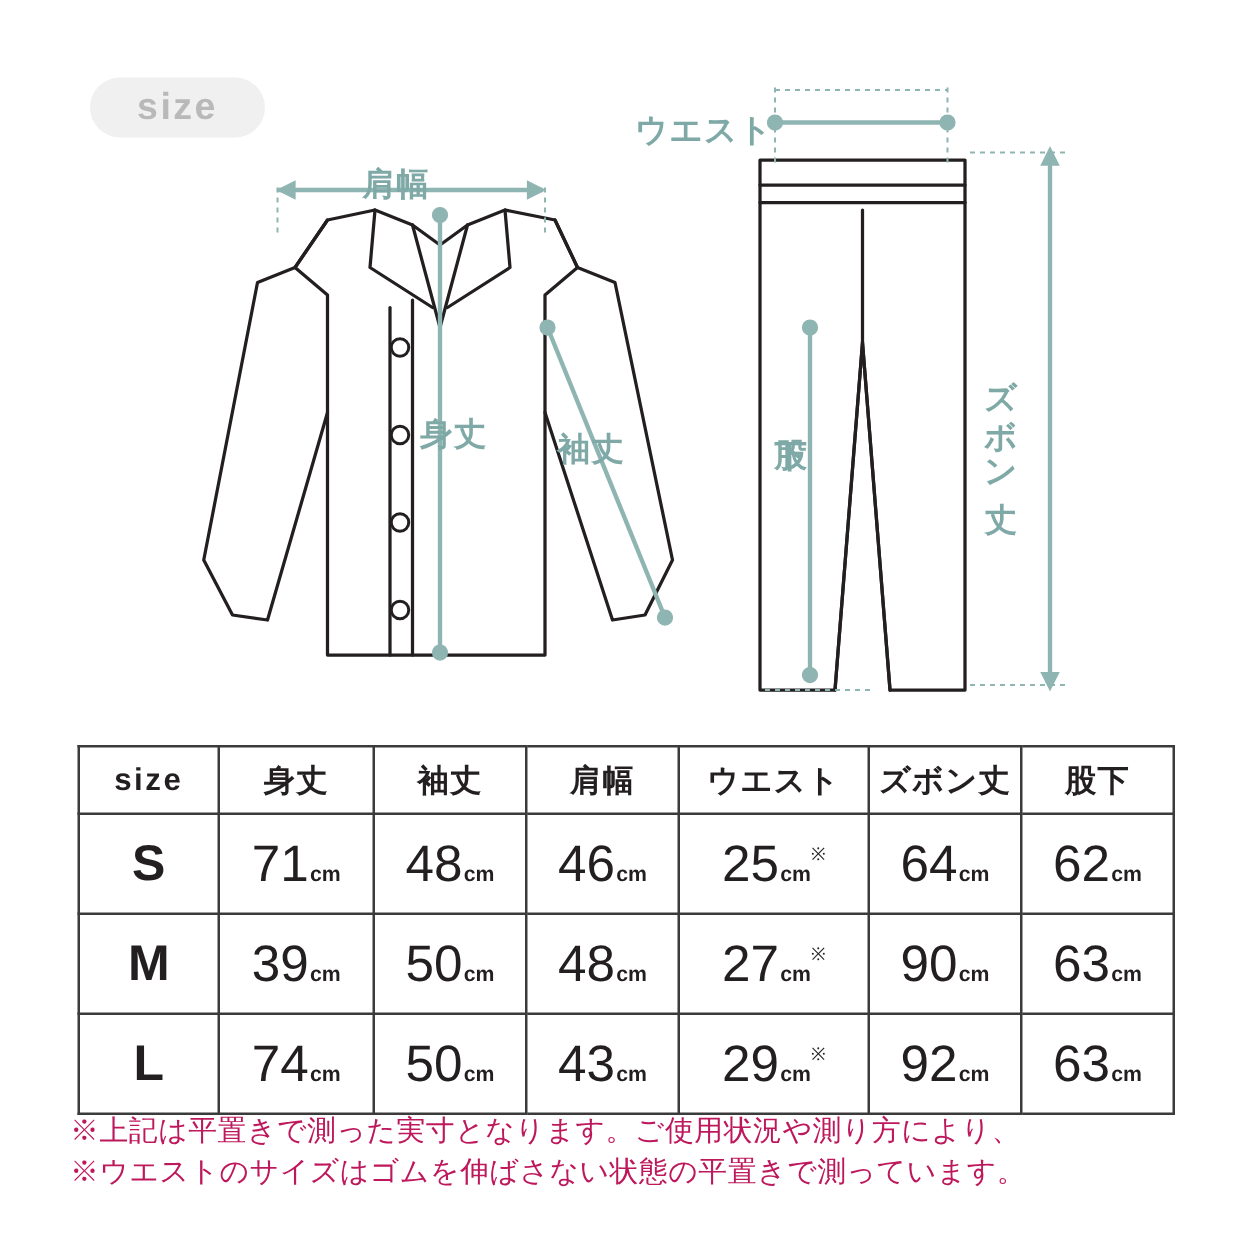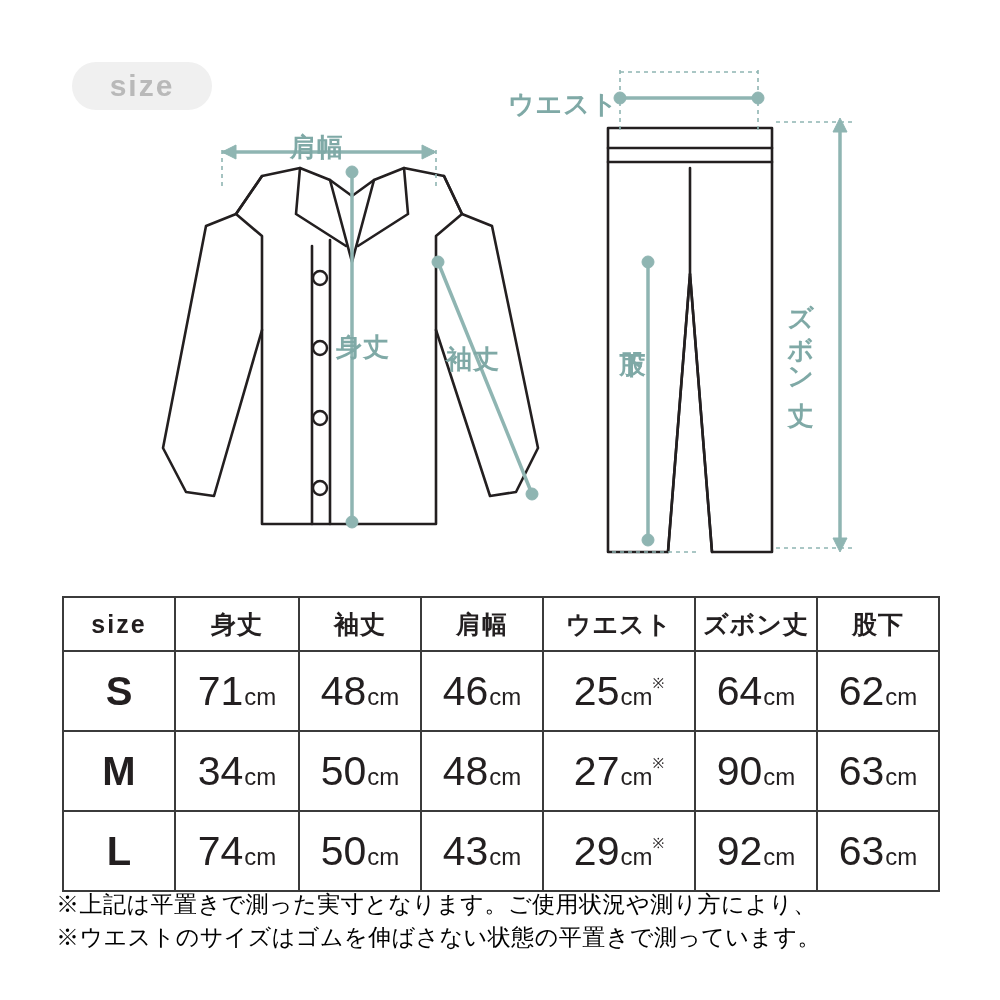--- a/index.html
+++ b/index.html
@@ -96,41 +96,41 @@
     font-size: 40px;
     font-weight: bold;
   }
   .val {
     font-size: 41px;
     font-weight: normal;
     position: relative;
     display: inline-block;
   }
   .unit {
-    font-size: 24px;
-    font-weight: normal;
+    font-size: 17px;
+    font-weight: bold;
     margin-left: 1px;
   }
   .ast {
     font-size: 14px;
     vertical-align: super;
     position: relative;
     top: -10px;
     left: 0px;
   }
 
   
   .notes {
     position: absolute;
     left: 56px;
     top: 888px;
     width: 900px;
     font-size: 23px;
     line-height: 1.42;
-    color: #000000;
+    color: #be185d;
     letter-spacing: 0.5px;
   }
   .notes div { white-space: nowrap; }
   .notes .indent { padding-left: 26px; }
 </style>
 </head>
 <body>
 
 <div class="page">
 
@@ -243,21 +243,21 @@
           <td class="size-cell">S</td>
           <td><span class="val">71</span><span class="unit">cm</span></td>
           <td><span class="val">48</span><span class="unit">cm</span></td>
           <td><span class="val">46</span><span class="unit">cm</span></td>
           <td><span class="val">25</span><span class="unit">cm</span><span class="ast">※</span></td>
           <td><span class="val">64</span><span class="unit">cm</span></td>
           <td><span class="val">62</span><span class="unit">cm</span></td>
         </tr>
         <tr>
           <td class="size-cell">M</td>
-          <td><span class="val">34</span><span class="unit">cm</span></td>
+          <td><span class="val">39</span><span class="unit">cm</span></td>
           <td><span class="val">50</span><span class="unit">cm</span></td>
           <td><span class="val">48</span><span class="unit">cm</span></td>
           <td><span class="val">27</span><span class="unit">cm</span><span class="ast">※</span></td>
           <td><span class="val">90</span><span class="unit">cm</span></td>
           <td><span class="val">63</span><span class="unit">cm</span></td>
         </tr>
         <tr>
           <td class="size-cell">L</td>
           <td><span class="val">74</span><span class="unit">cm</span></td>
           <td><span class="val">50</span><span class="unit">cm</span></td>

